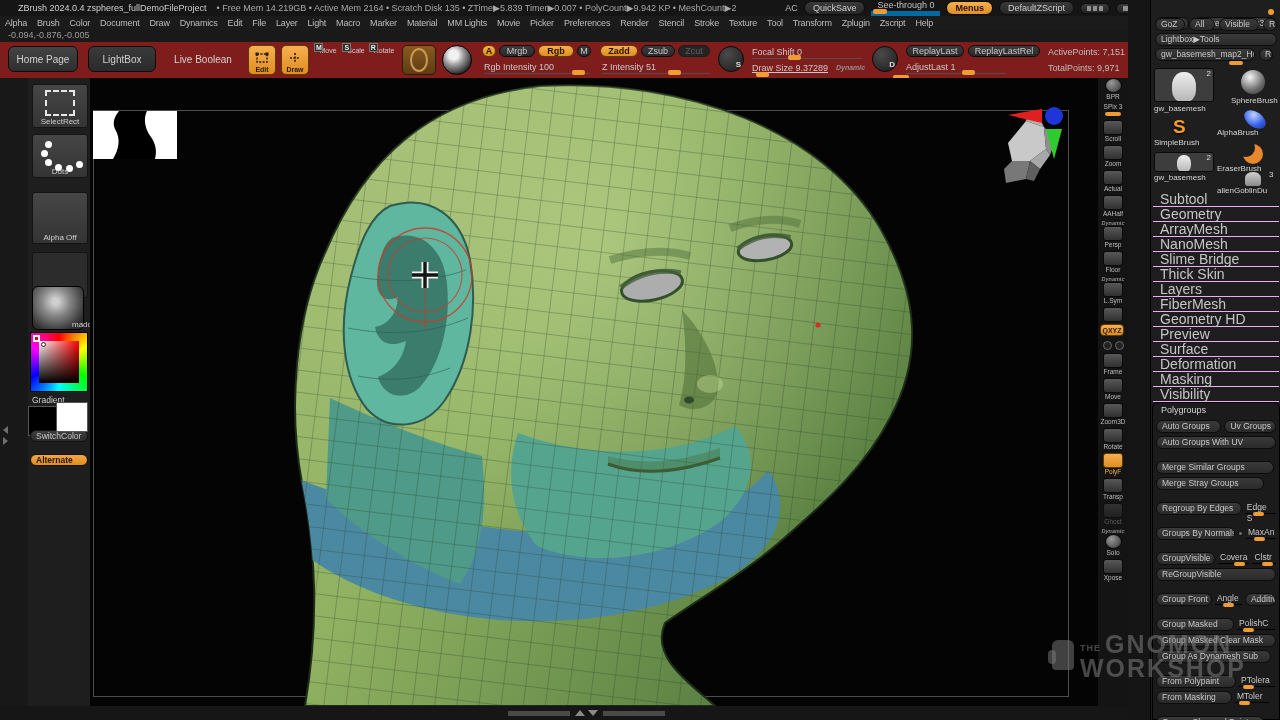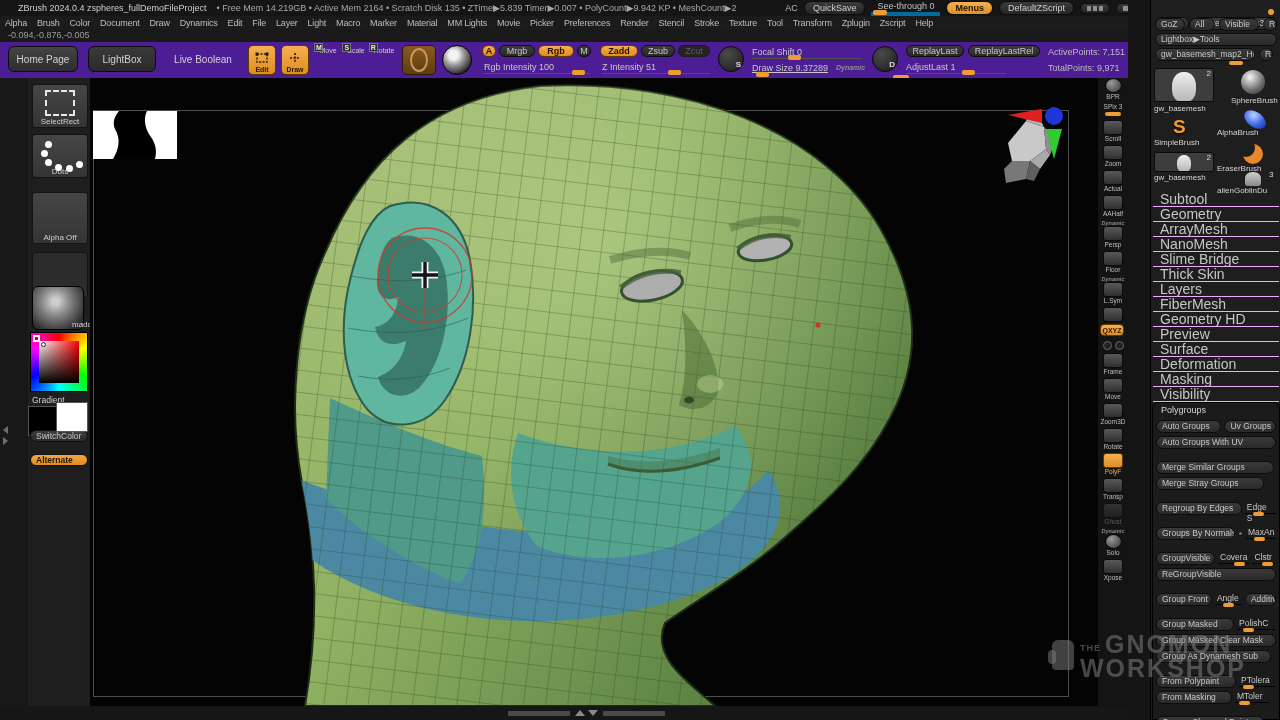--- a/index.html
+++ b/index.html
@@ -9,33 +9,33 @@
 
   
   #titlebar { position:absolute; left:0; top:0; width:1150px; height:16px; background:#151515;
     font-size:9px; color:#b9b9b9; display:flex; align-items:center; white-space:nowrap; }
   #titlebar .app { margin-left:18px; color:#cfcfcf; }
   #titlebar .stats { margin-left:10px; color:#a8a8a8; }
   #titlebar .right { margin-left:auto; display:flex; align-items:center; gap:6px; padding-right:4px; }
   .tbtn { background:linear-gradient(#3a3a3a,#262626); border:1px solid #0c0c0c; border-radius:7px;
     padding:1px 8px; font-size:9px; color:#d0d0d0; }
   .tbtn.orange { background:linear-gradient(#f5b050,#e08f22); color:#201200; font-weight:bold; }
-  .seethrough { position:relative; padding:1px 6px; border-bottom:4px solid #0369a1; color:#c0c0c0;text-align:right; }
+  .seethrough { position:relative; padding:1px 6px; border-bottom:7px solid #0369a1; color:#c0c0c0;text-align:right; }
   .seethrough .nub { position:absolute; left:2px; bottom:-3px; width:14px; height:5px; background:#ef9d33; border-radius:2px; }
   .winicon { width:30px; height:11px; background:linear-gradient(#3a3a3a,#222); border:1px solid #0c0c0c;
     border-radius:6px; display:flex; align-items:center; justify-content:center; gap:2px; }
   .winicon i { display:block; width:4px; height:5px; background:#8f8f8f; }
   #menubar { position:absolute; left:0; top:16px; width:1150px; height:14px; background:#1b1b1b;
     display:flex; align-items:center; font-size:9px; letter-spacing:-0.2px; }
   .mi { padding:0 5px; color:#bdbdbd; }
   #coordbar { position:absolute; left:0; top:30px; width:1150px; height:12px; background:#191919;
     font-size:9px; color:#9f9f9f; padding-left:8px; }
 
   
-  #shelf { position:absolute; left:0; top:42px; width:1150px; height:36px; background:#4c1d95; }
+  #shelf { position:absolute; left:0; top:42px; width:1150px; height:36px; background:#7f1d1d; }
   .sbtn { position:absolute; top:4px; height:26px; background:linear-gradient(#444,#2e2e2e);
     border:1px solid #0c0c0c; border-radius:6px; font-size:10px; color:#d2d2d2;
     display:flex; align-items:center; justify-content:center; }
   .modebtn { position:absolute; top:3px; width:28px; height:30px; border-radius:5px; border:1px solid #5e3c00;
     background:linear-gradient(#f6b052,#df8d1f); color:#2a1800; font-size:7px; font-weight:bold;
     display:flex; flex-direction:column; align-items:center; justify-content:flex-end; padding-bottom:1px; }
   .modeico { width:14px; height:12px; margin-bottom:2px; }
   .toolico { position:absolute; top:5px; width:24px; height:28px; font-size:7px; color:#cfcfcf; text-align:center; }
   .toolico .doc { position:relative; width:16px; height:14px; margin:0 auto 2px;
     background:linear-gradient(#e8e8e8,#9a9a9a); border-radius:2px; }

